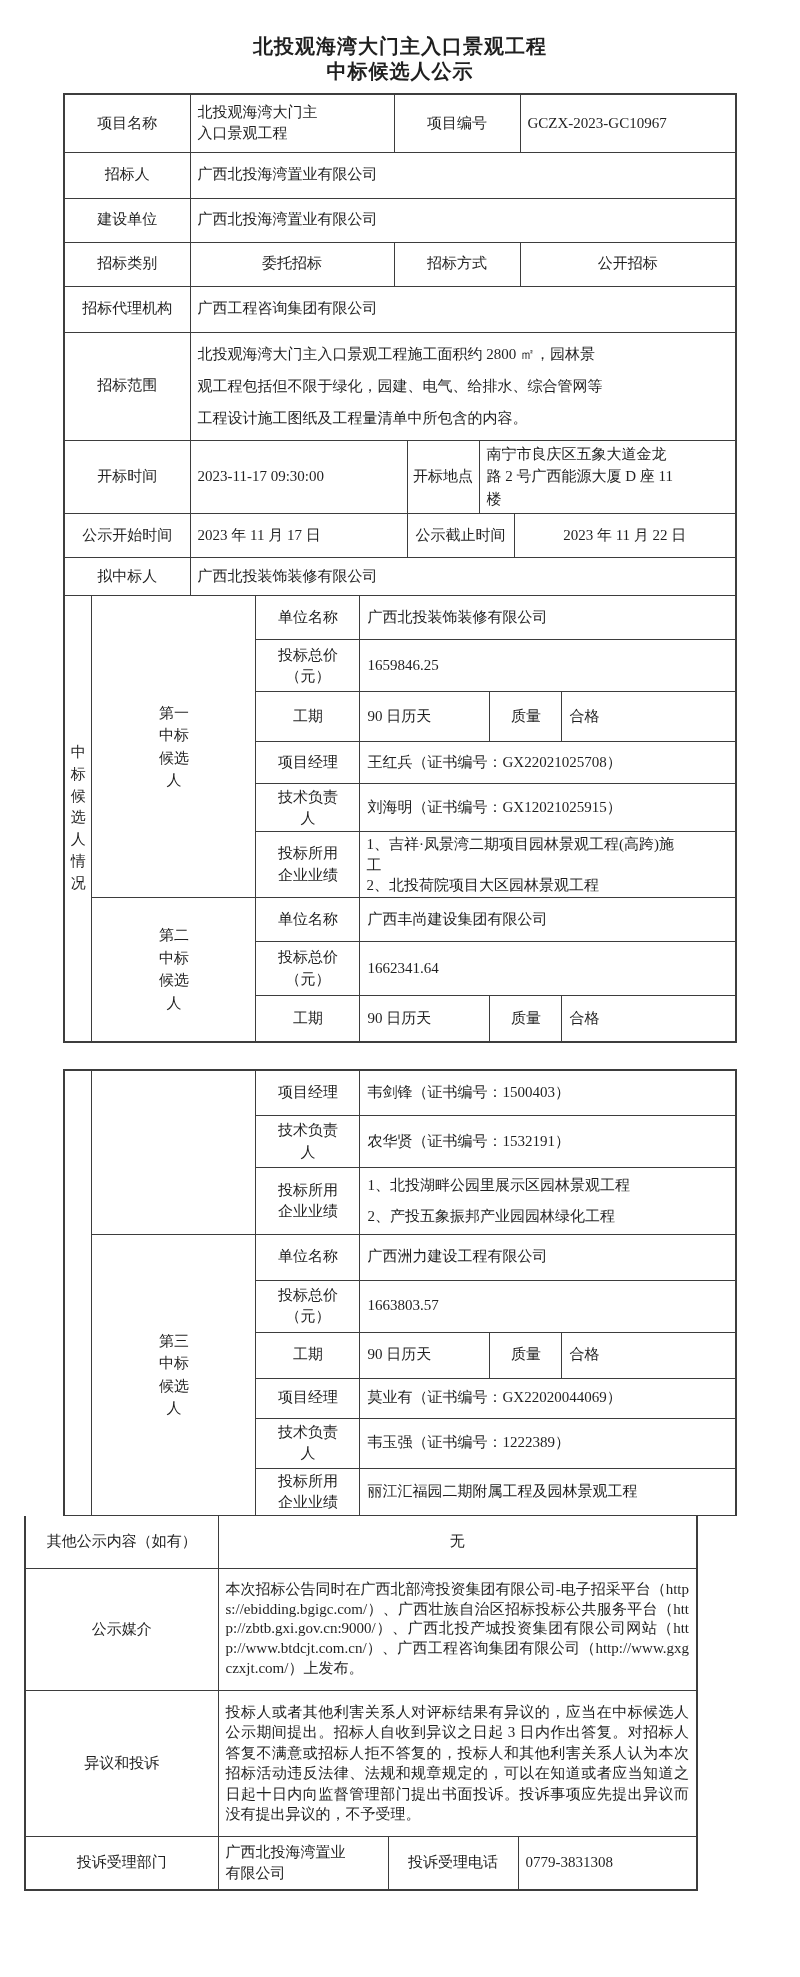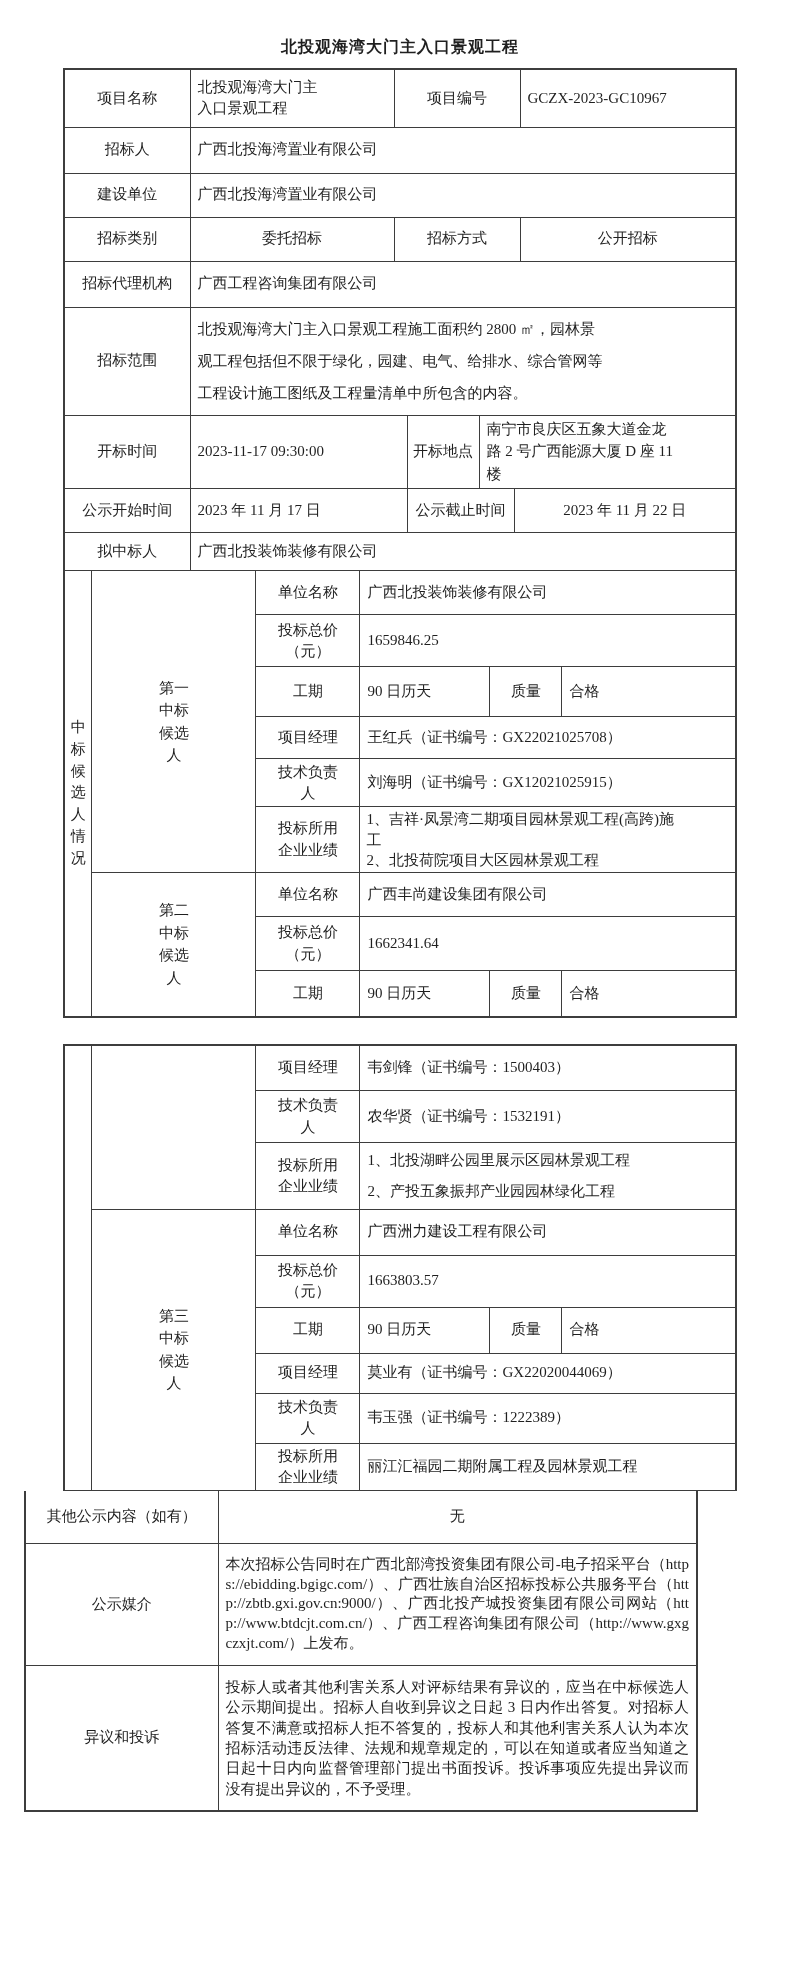--- a/index.html
+++ b/index.html
@@ -7,21 +7,21 @@
   body {
     width:800px; height:1977px;
     font-family:"Liberation Serif","DejaVu Serif",serif;
     color:#1f1f1f;
     overflow:hidden;
   }
   .doc-title {
     padding-top:34px;
     text-align:center;
     font-weight:700;
-    font-size:16px;
+    font-size:20px;
     line-height:25px;
     letter-spacing:1px;
   }
   table.sheet {
     border-collapse:collapse;
     table-layout:fixed;
     width:672px;
     margin:0 auto;
     border:2px solid #3d3d3d;
   }
@@ -65,20 +65,21 @@
     line-height:1.45;
     text-align:center;
   }
   .spacer { height:26px; }
 </style>
 </head>
 <body>
 
 <div class="doc-title">
   <div>北投观海湾大门主入口景观工程</div>
+  <div>中标候选人公示</div>
 </div>
 
 <table class="sheet" id="t1">
   <colgroup>
     <col style="width:126px">
       <col style="width:204px">
       <col style="width:13px">
     <col style="width:72px">
       <col style="width:35px">
       <col style="width:6px">
@@ -265,14 +266,21 @@
     <td class="ctr" colspan="3">无</td>
   </tr>
   <tr style="height:122px">
     <td class="lbl">公示媒介</td>
     <td colspan="3" class="media-text">本次招标公告同时在广西北部湾投资集团有限公司-电子招采平台（https://ebidding.bgigc.com/）、广西壮族自治区招标投标公共服务平台（http://zbtb.gxi.gov.cn:9000/）、广西北投产城投资集团有限公司网站（http://www.btdcjt.com.cn/）、广西工程咨询集团有限公司（http://www.gxgczxjt.com/）上发布。</td>
   </tr>
   <tr style="height:146px">
     <td class="lbl">异议和投诉</td>
     <td colspan="3" class="obj-text">投标人或者其他利害关系人对评标结果有异议的，应当在中标候选人公示期间提出。招标人自收到异议之日起 3 日内作出答复。对招标人答复不满意或招标人拒不答复的，投标人和其他利害关系人认为本次招标活动违反法律、法规和规章规定的，可以在知道或者应当知道之日起十日内向监督管理部门提出书面投诉。投诉事项应先提出异议而没有提出异议的，不予受理。</td>
   </tr>
+  <tr style="height:54px">
+    <td class="lbl">投诉受理部门</td>
+    <td>广西北投海湾置业
+有限公司</td>
+    <td class="lbl">投诉受理电话</td>
+    <td>0779-3831308</td>
+  </tr>
 </tbody>
   </table>
 
 </body></html>

